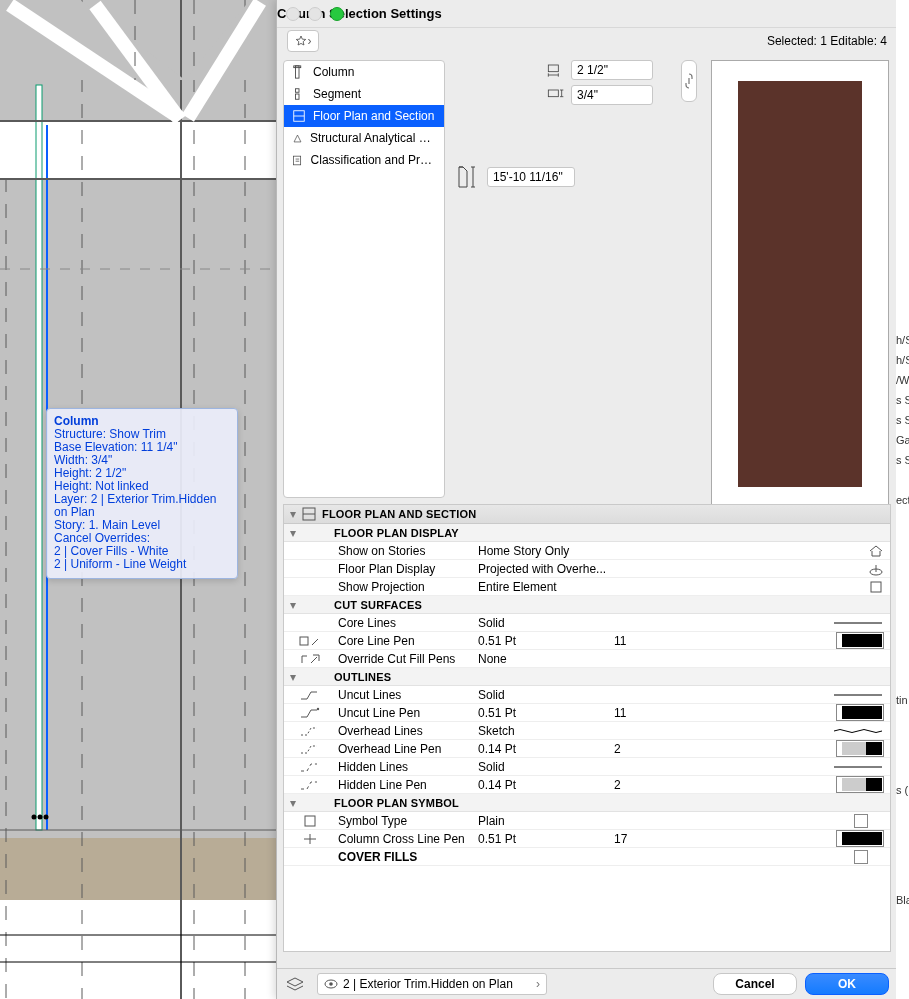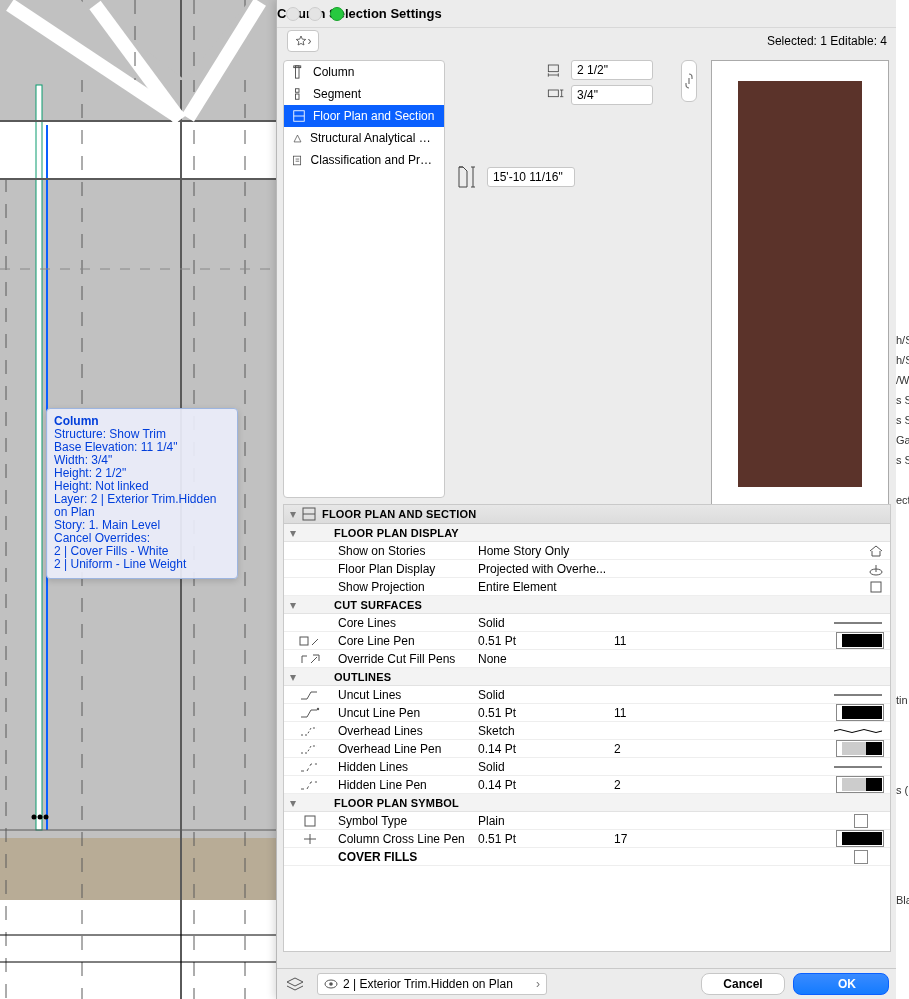--- a/index.html
+++ b/index.html
@@ -49,21 +49,21 @@
 .c-pen { width:56px; }
 .c-swatch { width:44px; height:13px; border:1px solid #888; padding:1px; display:flex; }
 .c-swatch-inner { flex:1; background:#000; }
 .c-lineprev { width:52px; height:8px; }
 .chk { width:12px; height:12px; border:1px solid #888; background:#fff; }
 .dialog-footer { height:30px; border-top:1px solid #c9c9c9; display:flex; align-items:center; padding:0 8px; gap:8px; margin-top:16px; }
 .footer-ico { width:24px; text-align:center; }
 .layer-combo { flex:0 0 216px; height:20px; border:1px solid #c7c7c7; border-radius:3px; background:#fff; display:flex; align-items:center; padding:0 6px; gap:5px; justify-content:space-between; }
 .spacer { flex:1; }
 .btn { height:20px; width:82px; border:1px solid #c7c7c7; border-radius:8px; background:#fff; font-size:12px; display:flex; align-items:center; justify-content:center;font-weight:bold; }
-.btn-primary { background:linear-gradient(#3a8bff,#147bff); color:#fff; border-color:#0a60ff;padding-left:12px; }
+.btn-primary { background:linear-gradient(#3a8bff,#147bff); color:#fff; border-color:#0a60ff; }
 .right-panel { position:absolute; left:896px; top:0; width:13px; height:999px; background:#fff; }
 .rp-line { position:absolute; font-size:11px; color:#333; white-space:nowrap; }
 svg { display:block; }
 </style>
 </head>
 <body>
 <div class="canvas">
 
 <svg class="drawing" viewBox="0 0 909 999">
   <defs>

